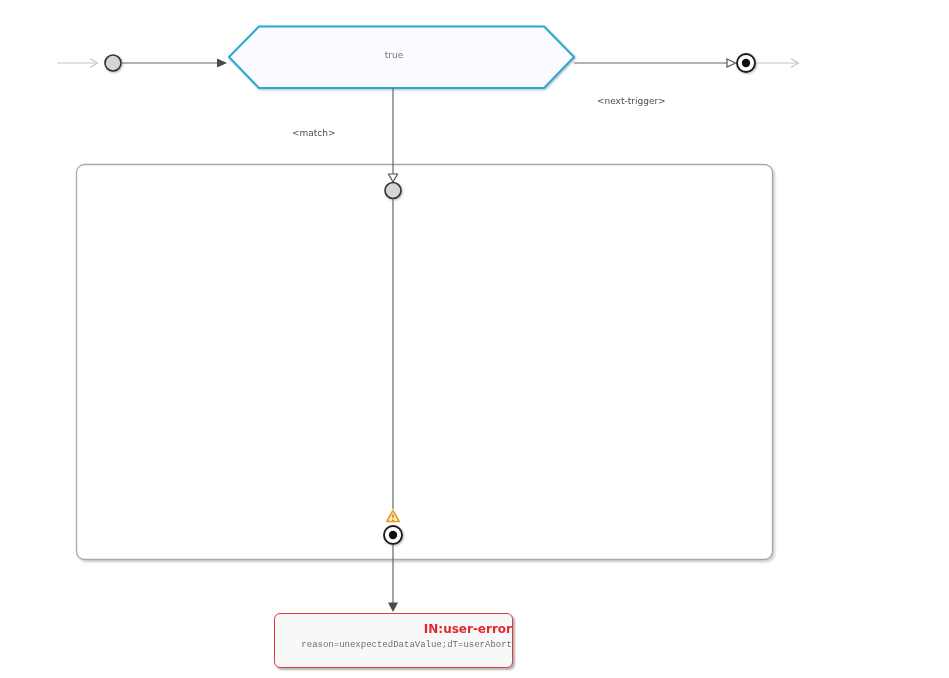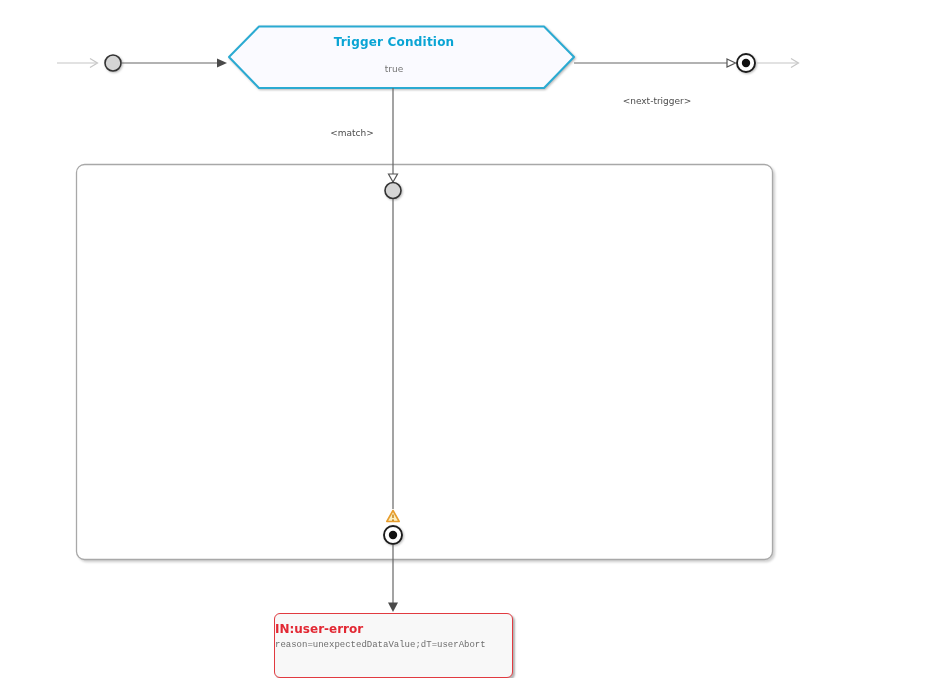--- a/index.html
+++ b/index.html
@@ -25,30 +25,30 @@
   .warn-mark     { stroke:#c07c10; stroke-width:1.4; }
   .warn-dot      { fill:#c07c10; }
   .shadowed      { filter:drop-shadow(1.6px 1.8px 0.8px rgba(0,0,0,0.28)); }
   .soft-shadow   { filter:drop-shadow(2px 2px 1px rgba(0,0,0,0.18)); }
 
   
   .overlay { position:absolute; z-index:2; }
   .hex-label { left:229px; top:35px; width:330px; text-align:center; }
   .hex-title { color:#0aa4d4; font-size:12px; font-weight:bold; letter-spacing:0.2px; }
   .hex-sub   { color:#757575; font-size:9px; margin-top:15px; }
-  .edge-label { color:#4d4d4d; font-size:9px; text-align:center; width:120px; }
+  .edge-label { color:#4d4d4d; font-size:9px; width:120px; }
   .match-label { left:292px; top:128px; }
   .next-trigger-label { left:597px; top:96px; }
 
   .error-box {
-    position:absolute; left:274px; top:613px; width:239px; height:65px;
+    position:absolute; left:274px; top:613px; width:239px; height:55px;
     box-sizing:border-box; background:#f8f8f8;
     border:1.5px solid #e13a40; border-radius:6px;
     box-shadow:2px 2px 2px rgba(0,0,0,0.30);
-    text-align:left; z-index:2;
+    text-align:right; z-index:2;
   }
   .error-title { color:#e22833; font-size:12px; font-weight:bold; margin-top:8px; }
   .error-sub   { color:#6e6e6e; font-size:9px; margin-top:4px;font-family:Liberation Mono, monospace; }
 </style>
 </head>
 <body>
 
 <div class="canvas">
 
   <svg class="layer" width="949" height="678" viewBox="0 0 949 678">
@@ -114,21 +114,20 @@
       <circle class="final-inner" cx="393" cy="535" r="4.2"></circle>
     </g>
 
     <g>
       <line class="edge" x1="393" y1="544.5" x2="393" y2="604"></line>
       <polygon class="solid-head" points="388,602.5 398,602.5 393,612"></polygon>
     </g>
   </svg>
 
   <div class="overlay hex-label">
-    <div class="hex-title">Trigger Condition</div>
     <div class="hex-sub">true</div>
   </div>
 
   <div class="overlay edge-label match-label">&lt;match&gt;</div>
   <div class="overlay edge-label next-trigger-label">&lt;next-trigger&gt;</div>
 
   <div class="error-box">
     <div class="error-title">IN:user-error</div>
     <div class="error-sub">reason=unexpectedDataValue;dT=userAbort</div>
   </div>

